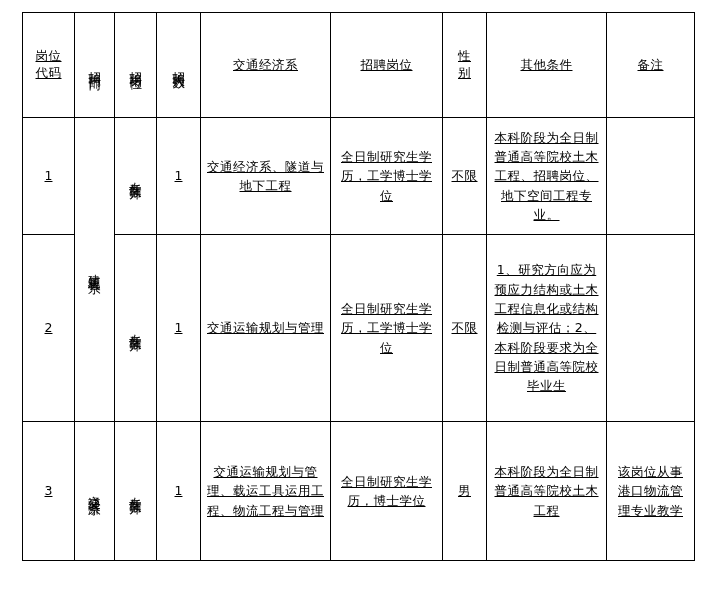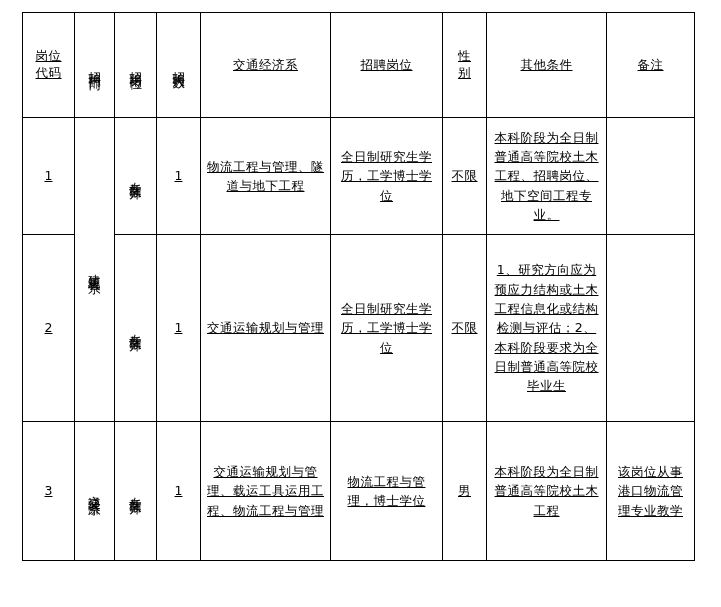--- a/index.html
+++ b/index.html
@@ -141,21 +141,21 @@
       <tr class="row1">
         <td class="num-cell">1</td>
         <td rowspan="2">
           <span class="vtext">建筑工程系</span>
         </td>
         <td>
           <span class="vtext">专任教师</span>
         </td>
         <td class="num-cell">1</td>
         <td>
-          <span class="cell-text">物流工程与管理、隧道与地下工程</span>
+          <span class="cell-text">交通经济系、隧道与地下工程</span>
         </td>
         <td>
           <span class="cell-text">全日制研究生学历，工学博士学位</span>
         </td>
         <td>
           <span class="cell-text">不限</span>
         </td>
         <td>
           <span class="cell-text">本科阶段为全日制普通高等院校土木工程、招聘岗位、地下空间工程专业。</span>
         </td>
@@ -187,21 +187,21 @@
           <span class="vtext">交通经济系</span>
         </td>
         <td>
           <span class="vtext">专任教师</span>
         </td>
         <td class="num-cell">1</td>
         <td>
           <span class="cell-text">交通运输规划与管理、载运工具运用工程、物流工程与管理</span>
         </td>
         <td>
-          <span class="cell-text">物流工程与管理，博士学位</span>
+          <span class="cell-text">全日制研究生学历，博士学位</span>
         </td>
         <td>
           <span class="cell-text">男</span>
         </td>
         <td>
           <span class="cell-text">本科阶段为全日制普通高等院校土木工程</span>
         </td>
         <td>
           <span class="cell-text">该岗位从事港口物流管理专业教学</span>
         </td>

